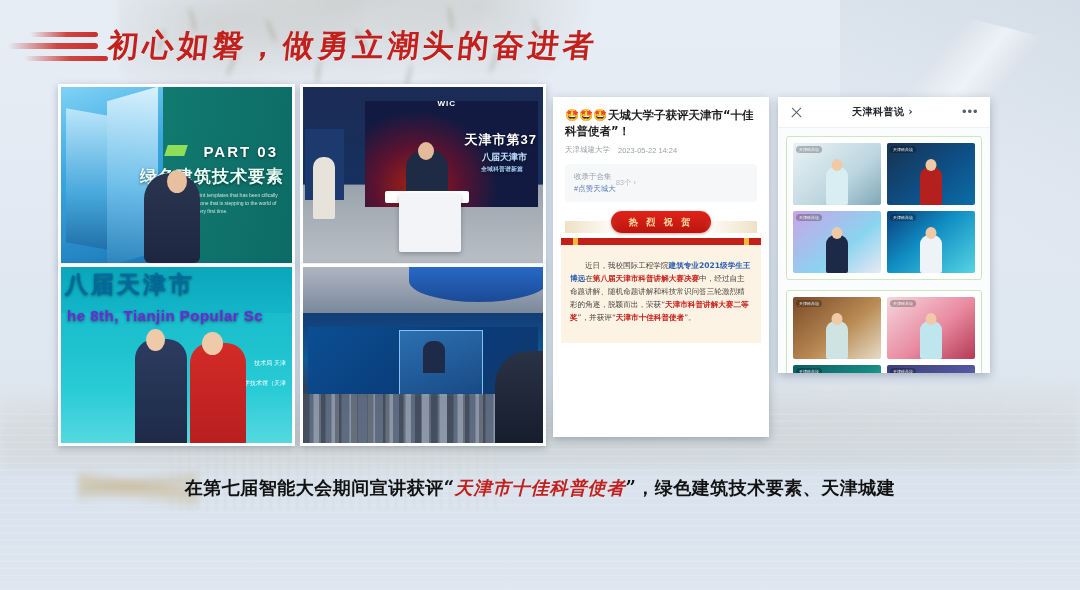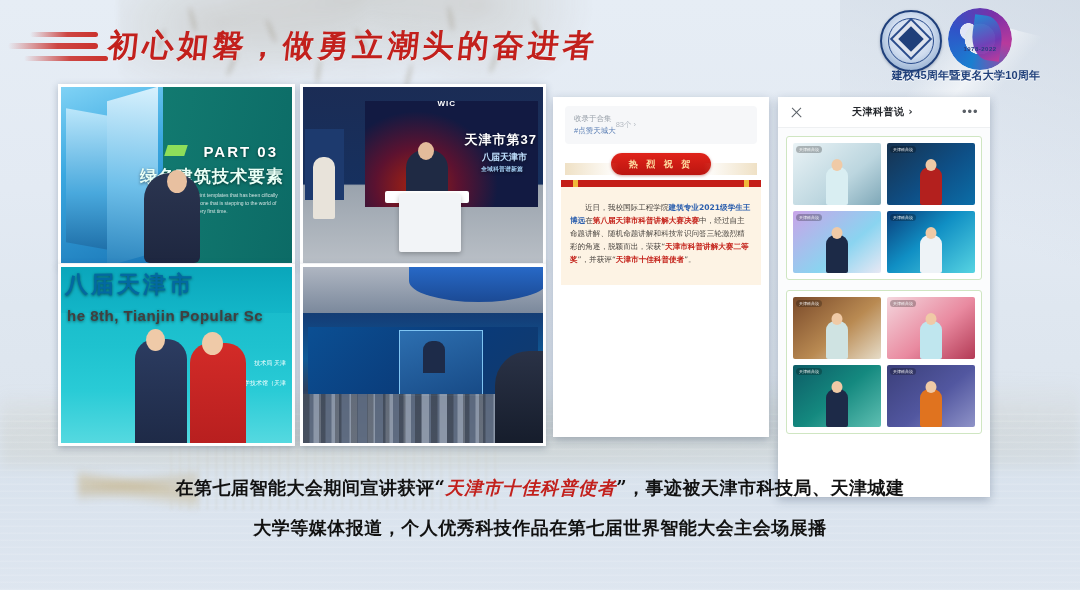--- a/index.html
+++ b/index.html
@@ -121,21 +121,21 @@
   .p2head{position:absolute;left:48%;top:31%;width:16px;height:18px;border-radius:50%;background:#e3bb9b;}
   .p2side{position:absolute;left:4%;top:40%;width:22px;height:62px;background:#e8e3da;border-radius:10px 10px 2px 2px;}
   .p2bar{position:absolute;left:34%;bottom:34%;width:84px;height:12px;background:#fff;border-radius:2px;}
   .p2banner{position:absolute;left:1%;top:24%;width:16%;height:40%;background:#1d3a6e;}
 
   
   #photo3{left:58px;top:264px;width:231px;height:176px;}
   .p3bg{position:absolute;inset:0;background:linear-gradient(180deg,#13b6c8 0%,#1ec2cf 45%,#29cbd6 70%,#55d9e0 100%);}
   .p3top{position:absolute;left:0;top:0;width:100%;height:26%;background:linear-gradient(180deg,#0aa6bb,#13b6c8);}
   .p3cn{left:4px;top:2px;font-size:23px;letter-spacing:3px;color:#0369a1;}
-  .p3en{left:6px;top:40px;font-size:15px;color:#404040;font-weight:700;letter-spacing:.5px;}
+  .p3en{left:6px;top:40px;font-size:15px;color:#6d28d9;font-weight:700;letter-spacing:.5px;}
   .p3s1{position:absolute;right:6px;top:92px;font-size:6px;color:#f3ffff;}
   .p3s2{position:absolute;right:6px;top:112px;font-size:6px;color:#f3ffff;}
   .p3m1{position:absolute;left:32%;bottom:0;width:52px;height:104px;background:linear-gradient(180deg,#2c3c61,#1e2a47);border-radius:20px 20px 0 0;}
   .p3m1h{position:absolute;left:37%;bottom:92px;width:19px;height:22px;border-radius:50%;background:#efcaa8;}
   .p3m2{position:absolute;left:56%;bottom:0;width:56px;height:100px;background:linear-gradient(180deg,#d32b28,#b81f1f);border-radius:20px 20px 0 0;}
   .p3m2h{position:absolute;left:61%;bottom:88px;width:21px;height:23px;border-radius:50%;background:#efcaa8;}
 
   
   #photo4{left:300px;top:264px;width:240px;height:176px;}
   .p4bg{position:absolute;inset:0;background:linear-gradient(180deg,#1a2b4d 0%,#13407a 30%,#0f5a96 52%,#2c3f5e 70%,#7a8699 100%);}
@@ -183,21 +183,21 @@
   .wx-body{margin:10px 8px 12px;background:#fdf3e4;padding:8px 9px 12px;position:relative;}
   .wx-ribbon{position:absolute;left:0;right:0;top:-5px;height:7px;background:#c41e18;}
   .wx-ribbon:before,.wx-ribbon:after{content:"";position:absolute;top:0;width:5px;height:7px;background:#f0b93a;}
   .wx-ribbon:before{left:12px;} .wx-ribbon:after{right:12px;}
   .wx-p{font-size:7.6px;line-height:13px;color:#4a4540;text-indent:15px;
         font-family:"DejaVu Sans","Liberation Sans",sans-serif;}
   .wx-p .hl{color:#c4231b;font-weight:700;}
   .wx-p .hlb{color:#2c5fae;font-weight:700;}
 
   
-  .mp{position:absolute;left:778px;top:97px;width:212px;height:400px;background:#ffffff;
+  .mp{position:absolute;left:778px;top:97px;width:212px;height:276px;background:#ffffff;
       box-shadow:0 3px 9px rgba(40,60,90,.30);overflow:hidden;}
   .mp-nav{height:30px;display:flex;align-items:center;padding:0 12px;border-bottom:1px solid #eef0f2;background:#fff;}
   .mp-close{width:13px;height:13px;position:relative;}
   .mp-close:before,.mp-close:after{content:"";position:absolute;left:0;top:6px;width:13px;height:1.4px;background:#5a5f66;}
   .mp-close:before{transform:rotate(45deg);} .mp-close:after{transform:rotate(-45deg);}
   .mp-title{flex:1;text-align:center;font-size:10px;font-weight:700;color:#23262b;letter-spacing:.5px;
       font-family:"DejaVu Sans","Liberation Sans",sans-serif;}
   .mp-more{width:16px;text-align:right;font-size:13px;color:#5a5f66;letter-spacing:1px;line-height:8px;}
   .mp-body{padding:8px;background:#fbfcfd;height:302px;box-sizing:border-box;}
   .mp-card{background:#fff;border:1px solid #cfe6c2;border-radius:3px;padding:6px;margin-bottom:10px;}
@@ -256,27 +256,20 @@
     <div class="bg-paperwash"></div>
   </div>
 
   <div class="speedlines">
     <i></i>
       <i></i>
       <i></i>
   </div>
   <div class="title">初心如磐，做勇立潮头的奋进者</div>
 
-  <div class="logos">
-    <div class="seal"></div>
-    <div class="anniv"></div>
-    <div class="anniv-sail"></div>
-    <div class="anniv-years">1978-2022</div>
-    <div class="logo-caption">建校45周年暨更名大学10周年</div>
-  </div>
 
   <div class="photo" id="photo1">
     <div class="p1bg"></div>
     <div class="p1sky"></div>
     <div class="p1glass"></div>
     <div class="p1glass2"></div>
     <div class="p1chip"></div>
     <div class="ph-label p1part">PART 03</div>
     <div class="ph-label p1cn">绿色建筑技术要素</div>
     <div class="p1en">have many PowerPoint templates that has been cifically designed to help anyone that is stepping to the world of PowerPoint for the very first time.</div>
@@ -317,20 +310,27 @@
     <div class="p4truss"></div>
     <div class="p4arc"></div>
     <div class="p4screen"></div>
     <div class="p4panel"></div>
     <div class="p4man"></div>
     <div class="p4crowd"></div>
     <div class="p4fore"></div>
   </div>
 
   <div class="wx">
+    <div class="wx-title">
+      <span>🤩🤩🤩</span><span>天城大学子获评天津市“十佳科普使者”！</span>
+    </div>
+    <div class="wx-meta">
+      <span>天津城建大学</span>
+      <span>2023-05-22 14:24</span>
+    </div>
     <div class="wx-collect">
       <div class="wx-collect-l">
         <span>收录于合集</span>
         <b>#点赞天城大</b>
       </div>
       <div class="wx-collect-r">83个 ›</div>
     </div>
     <div class="wx-pill">热 烈 祝 贺</div>
     <div class="wx-wheat"></div>
     <div class="wx-body">
@@ -393,17 +393,16 @@
             <span class="tag">天津科普说</span>
             <span class="fig"></span>
               <span class="head"></span>
           </div>
         </div>
       </div>
     </div>
   </div>
 
   <div class="caption">
-    <span>在第七届智能大会期间宣讲获评“</span><span class="red">天津市十佳科普使者</span><span>”，事迹被天津市科技局、天津城建</span><br>
-    <span>大学等媒体报道，个人优秀科技作品在第七届世界智能大会主会场展播</span>
+    <span>在第七届智能大会期间宣讲获评“</span><span class="red">天津市十佳科普使者</span><span>”，绿色建筑技术要素、天津城建</span><br>
   </div>
 
 </div>
 
 </body></html>

